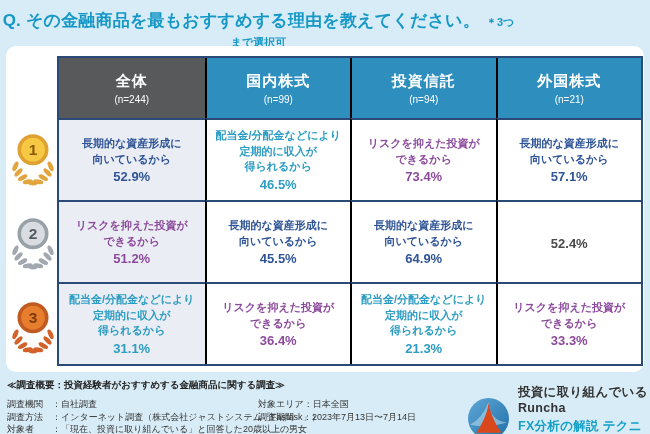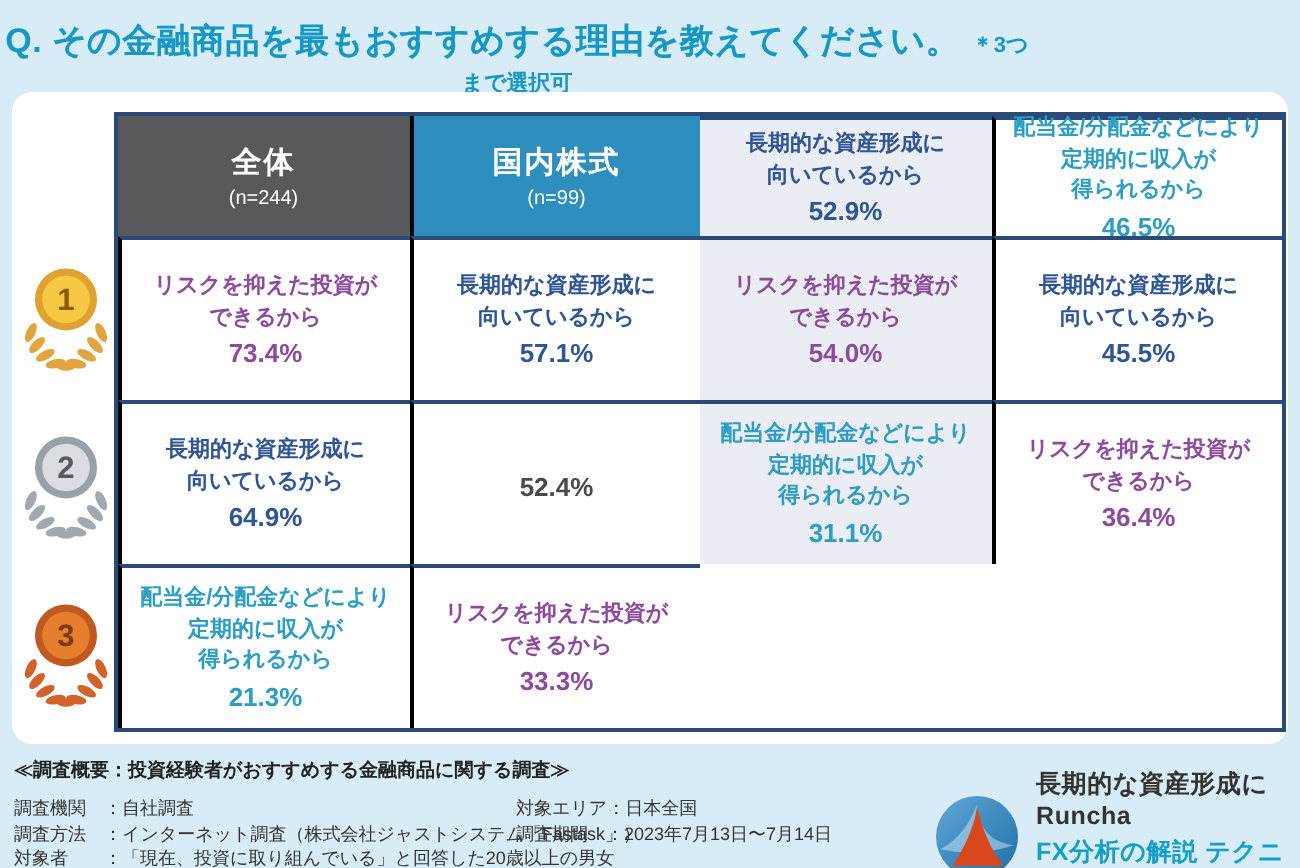--- a/index.html
+++ b/index.html
@@ -137,20 +137,28 @@
   <div class="rank-table">
 
     <div class="cell header-row first-col-cell head-dark">
       <div class="head-label">全体</div>
       <div class="head-n">(n=244)</div>
     </div>
     <div class="cell header-row head-blue">
       <div class="head-label">国内株式</div>
       <div class="head-n">(n=99)</div>
     </div>
+    <div class="cell header-row head-blue">
+      <div class="head-label">投資信託</div>
+      <div class="head-n">(n=94)</div>
+    </div>
+    <div class="cell header-row head-blue">
+      <div class="head-label">外国株式</div>
+      <div class="head-n">(n=21)</div>
+    </div>
 
     <div class="cell first-col-cell body-zentai">
       <div class="reason c-blue">長期的な資産形成に
 向いているから</div>
       <div class="pct c-blue">52.9%</div>
     </div>
     <div class="cell">
       <div class="reason c-teal">配当金/分配金などにより
 定期的に収入が
 得られるから</div>
@@ -163,21 +171,21 @@
     </div>
     <div class="cell">
       <div class="reason c-blue">長期的な資産形成に
 向いているから</div>
       <div class="pct c-blue">57.1%</div>
     </div>
 
     <div class="cell first-col-cell body-zentai">
       <div class="reason c-purple">リスクを抑えた投資が
 できるから</div>
-      <div class="pct c-purple">54.0%</div>
+      <div class="pct c-purple">51.2%</div>
     </div>
     <div class="cell">
       <div class="reason c-blue">長期的な資産形成に
 向いているから</div>
       <div class="pct c-blue">45.5%</div>
     </div>
     <div class="cell">
       <div class="reason c-blue">長期的な資産形成に
 向いているから</div>
       <div class="pct c-blue">64.9%</div>
@@ -232,16 +240,16 @@
       <linearGradient id="lgBlue" x1="0" y1="0" x2="1" y2="1">
         <stop offset="0" stop-color="#5FA8D6"></stop>
           <stop offset="1" stop-color="#1F6FA8"></stop>
       </linearGradient>
     </defs>
     <circle cx="20" cy="20" r="20" fill="url(#lgBlue)"></circle>
     <path d="M2 26 Q14 20 20 4 Q21 22 38 24 Q20 30 2 26 Z" fill="#BFDDF0" opacity="0.55"></path>
     <path d="M20 5 C19 15 13 27 8 34 L33 34 C27 27 22 15 20 5 Z" fill="#D9481C"></path>
   </svg>
   <div class="logo-text">
-    <div class="logo-line1">長期的な資産形成に  Runcha</div>
+    <div class="logo-line1">投資に取り組んでいる  Runcha</div>
     <div class="logo-line2">FX分析の解説  テクニカルブック</div>
   </div>
 </div>
 
 </body></html>

